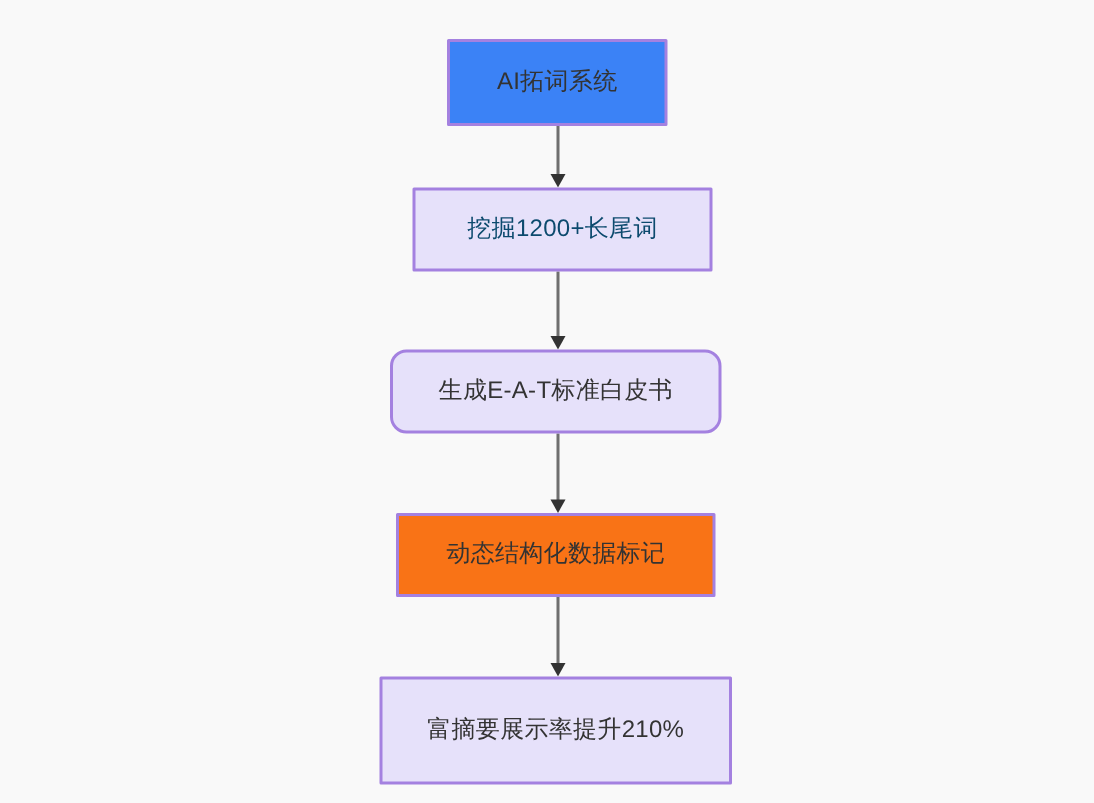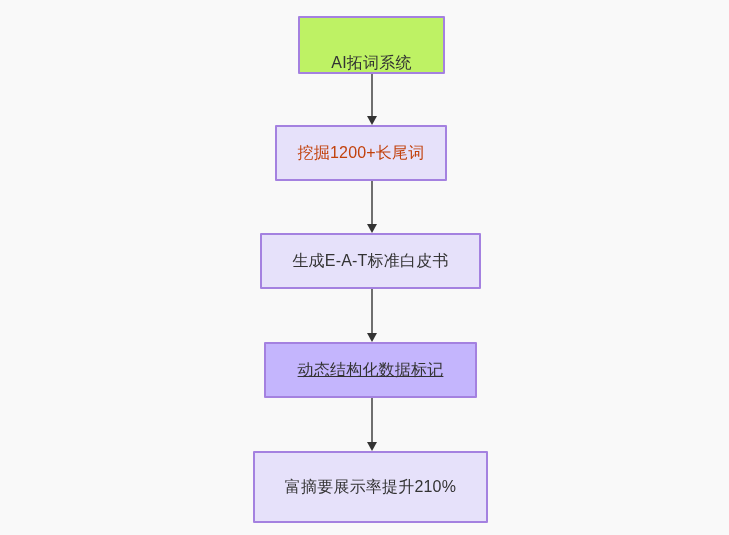--- a/index.html
+++ b/index.html
@@ -76,29 +76,29 @@
   </div>
   <div class="edge" id="edge-2" style="left: 371px; top: 289px; width: 2px; height: 53px;">
     <div class="edge-line" style="height: 45px; background: rgb(111, 111, 111);"></div>
     <div class="edge-head" style="top: 44px; border-top-color: rgb(51, 51, 51);"></div>
   </div>
   <div class="edge" id="edge-3" style="left: 371px; top: 398px; width: 2px; height: 53px;">
     <div class="edge-line" style="height: 45px; background: rgb(111, 111, 111);"></div>
     <div class="edge-head" style="top: 44px; border-top-color: rgb(51, 51, 51);"></div>
   </div>
 
-  <div class="node" id="node-0" style="left: 298px; top: 16px; width: 147px; height: 58px; background: #bef264; border-color: rgb(164, 129, 224); color: rgb(51, 51, 51); align-items: flex-end;">
+  <div class="node" id="node-0" style="left: 298px; top: 26px; width: 147px; height: 58px; background: #3b82f6; border-color: rgb(164, 129, 224); color: rgb(51, 51, 51);">
     <span class="node-label">AI拓词系统</span>
   </div>
-  <div class="node" id="node-1" style="left: 275px; top: 125px; width: 172px; height: 56px; background: rgb(230, 225, 250); border-color: rgb(164, 129, 224); color: #c2410c;">
+  <div class="node" id="node-1" style="left: 275px; top: 125px; width: 200px; height: 56px; background: rgb(230, 225, 250); border-color: rgb(164, 129, 224); color: #0c4a6e;">
     <span class="node-label">挖掘1200+长尾词</span>
   </div>
-  <div class="node" id="node-2" style="left: 260px; top: 233px; width: 221px; height: 56px; background: rgb(230, 225, 250); border-color: rgb(164, 129, 224); color: rgb(51, 51, 51);">
+  <div class="node" id="node-2" style="left: 260px; top: 233px; width: 221px; height: 56px; background: rgb(230, 225, 250); border-color: rgb(164, 129, 224); color: rgb(51, 51, 51); border-radius: 11px;">
     <span class="node-label">生成E-A-T标准白皮书</span>
   </div>
-  <div class="node" id="node-3" style="left: 264px; top: 342px; width: 213px; height: 56px; background: #c4b5fd; border-color: rgb(164, 129, 224); color: rgb(51, 51, 51); text-decoration: underline;">
+  <div class="node" id="node-3" style="left: 264px; top: 342px; width: 213px; height: 56px; background: #f97316; border-color: rgb(164, 129, 224); color: rgb(51, 51, 51);">
     <span class="node-label">动态结构化数据标记</span>
   </div>
   <div class="node" id="node-4" style="left: 253px; top: 451px; width: 235px; height: 72px; background: rgb(230, 225, 250); border-color: rgb(164, 129, 224); color: rgb(51, 51, 51);">
     <span class="node-label">富摘要展示率提升210%</span>
   </div>
 
 </div>
 
 </body></html>

